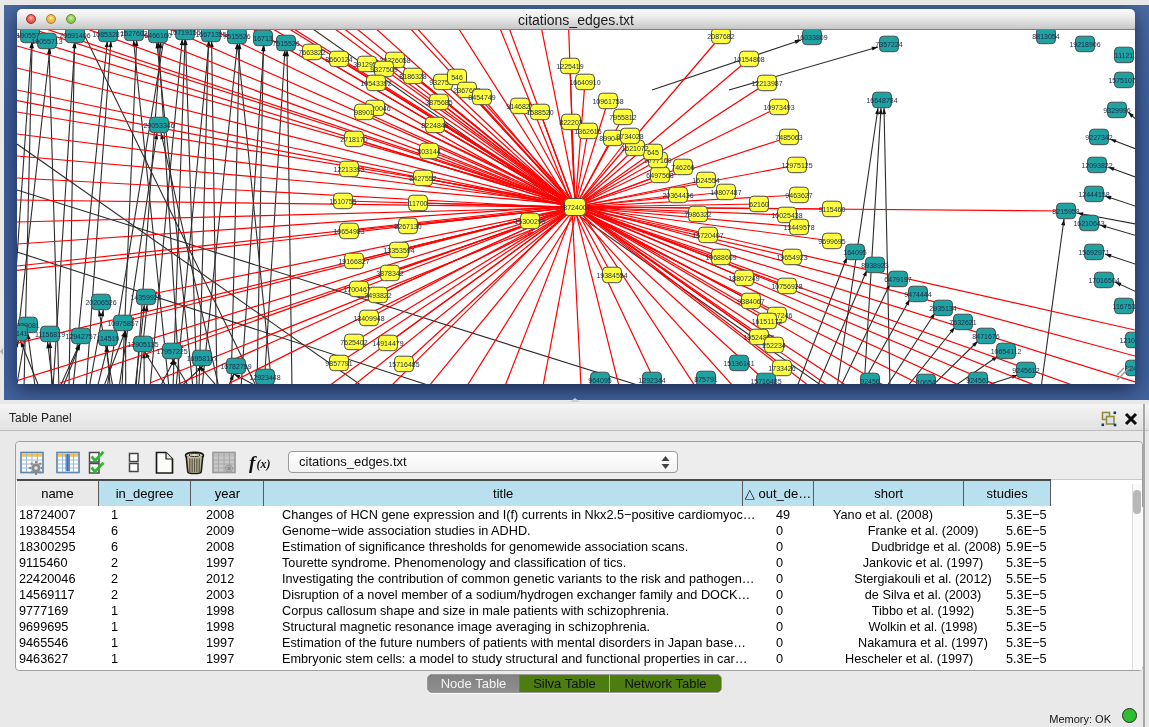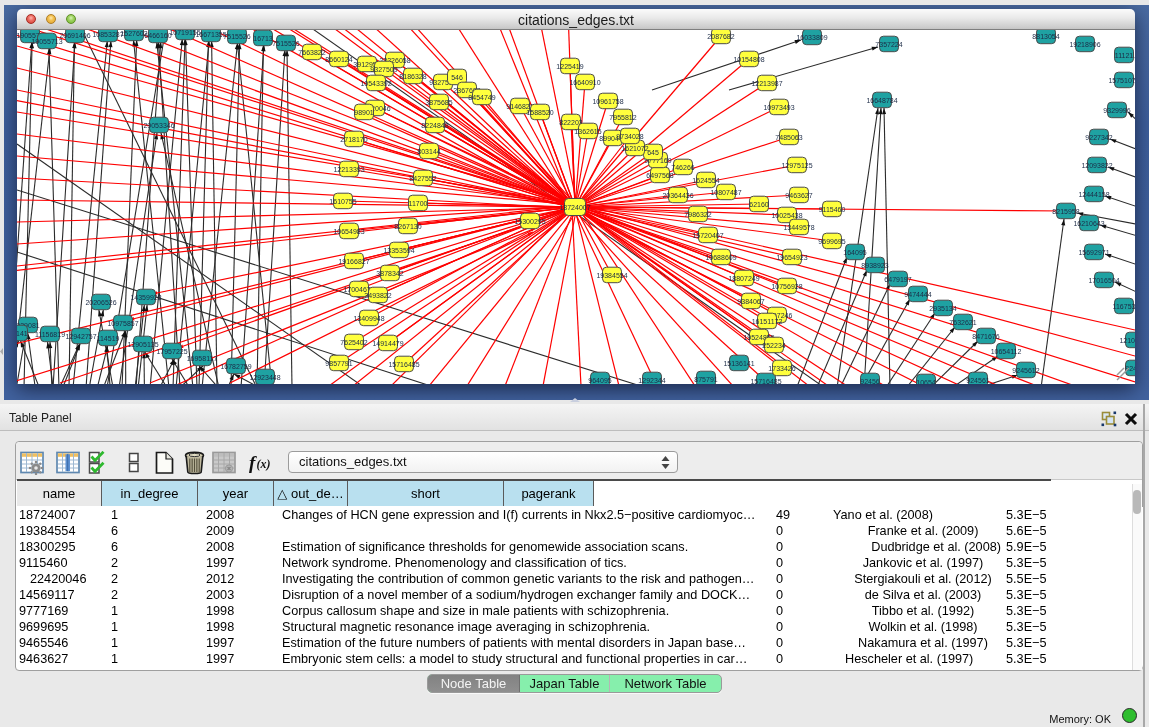--- a/index.html
+++ b/index.html
@@ -19,21 +19,21 @@
 #toolbar{position:absolute;left:0;top:0;width:100%;height:38px;background:#ededed;border-radius:4px 4px 0 0;border-bottom:1px solid #c8c8c8}
 .ic{position:absolute;top:9px}
 #combo{position:absolute;left:272px;top:9px;width:390px;height:22px;background:linear-gradient(#fff,#f2f2f2);border:1px solid #9b9b9b;border-radius:4px;font-size:13px;color:#111;line-height:20px;padding-left:10px}
 #thead{position:absolute;left:1px;top:37px;height:27px;display:flex;border-top:2px solid #4a4a4a;background:#000000;width:1034px}
 .th{background:#b9e0ef;border-right:1px solid #5a5a5a;font-size:13px;color:#000;text-align:center;line-height:25px;height:25px}
 #rows{position:absolute;left:1px;top:65px;width:1126px;height:162px;background:#fff;overflow:hidden;border-radius:0 0 4px 4px}
 .row{height:16px;font-size:12.7px;color:#000;white-space:nowrap;position:relative}
 .c{position:absolute;top:1px}
 #vscroll{position:absolute;left:1116px;top:42px;width:10px;height:186px;background:#fafafa;border-left:1px solid #ddd}
 #vthumb{position:absolute;left:1117px;top:48px;width:8px;height:24px;background:#b9b9b9;border-radius:4px}
-#tabs{position:absolute;left:427px;top:270px;height:19px;display:flex;border:1px solid #9a9a9a;border-radius:5px;overflow:hidden;background:#86efac;box-shadow:0 1px 0 rgba(255,255,255,.7)}
+#tabs{position:absolute;left:427px;top:270px;height:19px;display:flex;border:1px solid #9a9a9a;border-radius:5px;overflow:hidden;background:#4d7c0f;box-shadow:0 1px 0 rgba(255,255,255,.7)}
 .tab{font-size:13px;line-height:18px;color:#111;border-right:1px solid #b5b5b5;text-align:center}
 .tab.sel{background:linear-gradient(#828282,#8f8f8f);color:#f4f4f4;border-right:1px solid #6f6f6f}
 #mem{position:absolute;right:38px;top:309px;font-size:11px;color:#111}
 #memdot{position:absolute;right:12px;top:304px;width:15px;height:15px;border-radius:50%;background:#2fbe2f;border:1.5px solid #2a2a2a}
 #redge{position:absolute;left:1143px;top:0;width:1.5px;height:323px;background:#a8a8a8}
 </style></head>
 <body>
 <div id="blue">
 <div id="win">
   <div id="titlebar">
@@ -871,63 +871,65 @@
         </svg>
       <div id="combo">citations_edges.txt<svg style="position:absolute;right:7px;top:4px" width="9" height="14">
             <path d="M4.5 0 L8.5 5 H0.5 Z" fill="#444"></path>
             <path d="M4.5 13 L8.5 8 H0.5 Z" fill="#444"></path>
           </svg></div>
     </div>
     <div id="thead">
         <div class="th" style="width:85px;background:#e9e9e9">name</div>
         <div class="th" style="width:96px">in_degree</div>
         <div class="th" style="width:76px">year</div>
+        <div class="th" style="width:497px">title</div>
         <div class="th" style="width:74px">△ out_de…</div>
         <div class="th" style="width:156px">short</div>
-        <div class="th" style="width:90px">pagerank</div>
+        <div class="th" style="width:90px">studies</div>
         <div style="flex:1;background:#fff"></div>
       </div>
     <div id="rows">
         <div class="row">
           <span class="c" style="left:2px">18724007</span>
           <span class="c" style="left:94px">1</span>
           <span class="c" style="left:189px">2008</span>
           <span class="c" style="left:265px">Changes of HCN gene expression and I(f) currents in Nkx2.5−positive cardiomyoc…</span>
           <span class="c" style="left:759px">49</span>
           <span class="c" style="left:788px;width:156px;text-align:center">Yano et al. (2008)</span>
           <span class="c" style="left:989px">5.3E−5</span>
         </div>
         <div class="row">
           <span class="c" style="left:2px">19384554</span>
           <span class="c" style="left:94px">6</span>
           <span class="c" style="left:189px">2009</span>
+          <span class="c" style="left:265px">Genome−wide association studies in ADHD.</span>
           <span class="c" style="left:759px">0</span>
           <span class="c" style="left:828px;width:156px;text-align:center">Franke et al. (2009)</span>
           <span class="c" style="left:989px">5.6E−5</span>
         </div>
         <div class="row">
           <span class="c" style="left:2px">18300295</span>
           <span class="c" style="left:94px">6</span>
           <span class="c" style="left:189px">2008</span>
           <span class="c" style="left:265px">Estimation of significance thresholds for genomewide association scans.</span>
           <span class="c" style="left:759px">0</span>
           <span class="c" style="left:828px;width:156px;text-align:right">Dudbridge et al. (2008)</span>
           <span class="c" style="left:989px">5.9E−5</span>
         </div>
         <div class="row">
           <span class="c" style="left:2px">9115460</span>
           <span class="c" style="left:94px">2</span>
           <span class="c" style="left:189px">1997</span>
-          <span class="c" style="left:265px">Network syndrome. Phenomenology and classification of tics.</span>
+          <span class="c" style="left:265px">Tourette syndrome. Phenomenology and classification of tics.</span>
           <span class="c" style="left:759px">0</span>
           <span class="c" style="left:828px;width:156px;text-align:center">Jankovic et al. (1997)</span>
           <span class="c" style="left:989px">5.3E−5</span>
         </div>
         <div class="row">
-          <span class="c" style="left:13px">22420046</span>
+          <span class="c" style="left:2px">22420046</span>
           <span class="c" style="left:94px">2</span>
           <span class="c" style="left:189px">2012</span>
           <span class="c" style="left:265px">Investigating the contribution of common genetic variants to the risk and pathogen…</span>
           <span class="c" style="left:759px">0</span>
           <span class="c" style="left:828px;width:156px;text-align:center">Stergiakouli et al. (2012)</span>
           <span class="c" style="left:989px">5.5E−5</span>
         </div>
         <div class="row">
           <span class="c" style="left:2px">14569117</span>
           <span class="c" style="left:94px">2</span>
@@ -972,20 +974,20 @@
           <span class="c" style="left:759px">0</span>
           <span class="c" style="left:828px;width:156px;text-align:left">Hescheler et al. (1997)</span>
           <span class="c" style="left:989px">5.3E−5</span>
         </div>
       </div>
     <div id="vscroll"></div>
       <div id="vthumb"></div>
   </div>
   <div id="tabs">
       <div class="tab sel" style="width:92px">Node Table</div>
-      <div class="tab" style="width:90px">Japan Table</div>
+      <div class="tab" style="width:90px">Silva Table</div>
       <div class="tab" style="border-right:none;width:111px">Network Table</div>
     </div>
   <div id="mem">Memory: OK</div>
     <div id="memdot"></div>
   <div id="redge"></div>
 </div>
 <div style="position:absolute;left:570px;top:398px;width:10px;height:4px;background:#c8cede;clip-path:polygon(50% 0,100% 100%,0 100%)"></div>
 <div style="position:absolute;left:0px;top:348px;width:3px;height:7px;background:#ababab;clip-path:polygon(100% 0,100% 100%,0 50%)"></div>
 </body></html>

